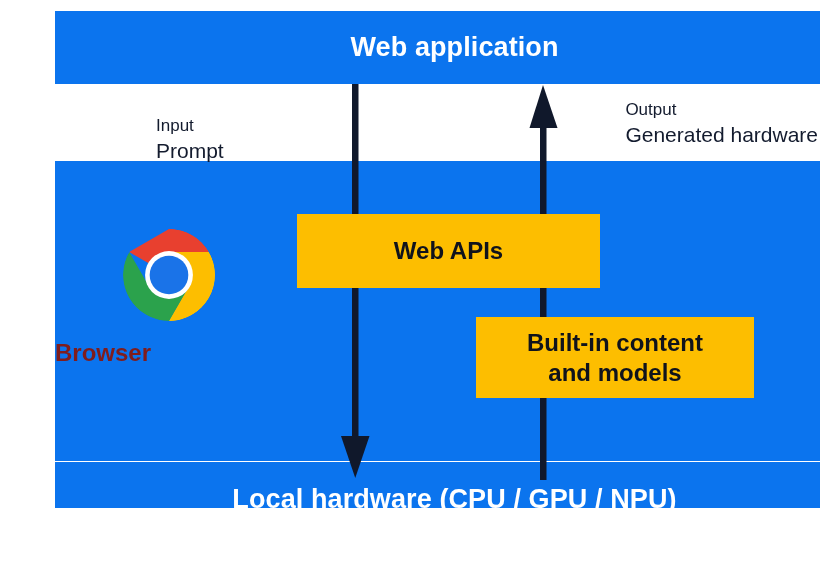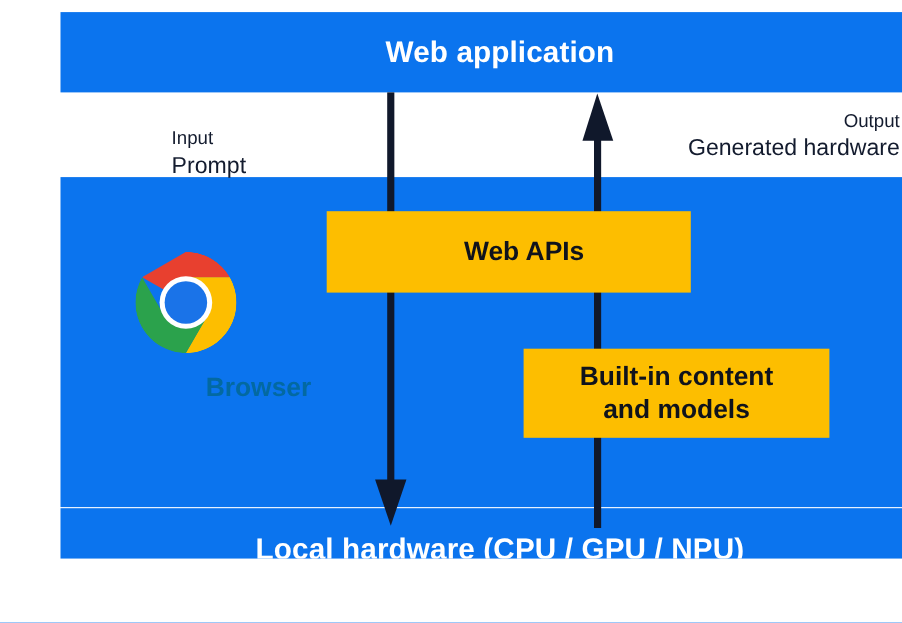--- a/index.html
+++ b/index.html
@@ -64,21 +64,20 @@
     white-space: nowrap;
   }
   #flow-label-input {
     left: 112px;
     top: 116px;
     text-align: left;
   }
   #flow-label-output {
     right: 46px;
     top: 100px;
-    text-align: right;
   }
   .flow-kind {
     display: block;
     font-size: 17px;
     font-weight: normal;
   }
   .flow-value {
     display: block;
     font-size: 21px;
     font-weight: normal;
@@ -107,24 +106,23 @@
   .api-box {
     position: absolute;
     background: #fdbe00;
     display: flex;
     align-items: center;
     justify-content: center;
     text-align: center;
   }
   #box-web-apis {
     left: 253px;
-    top: 192px;
+    top: 214px;
     width: 303px;
     height: 74px;
-    padding-left: 28px;
   }
   #box-builtin-models {
     left: 432px;
     top: 317px;
     width: 278px;
     height: 81px;
   }
   .api-box-label {
     color: #10131c;
     font-size: 24px;
@@ -140,22 +138,22 @@
     width: 92px;
     height: 92px;
   }
 
   
   #browser-caption {
     position: absolute;
     left: 11px;
     top: 339px;
     width: 228px;
-    text-align: right;
-    color: #0369a1;
+    text-align: left;
+    color: #7f1d1d;
     font-size: 24px;
     font-weight: bold;
     white-space: nowrap;
   }
 </style>
 </head>
 <body>
 
 <div id="diagram">
 

